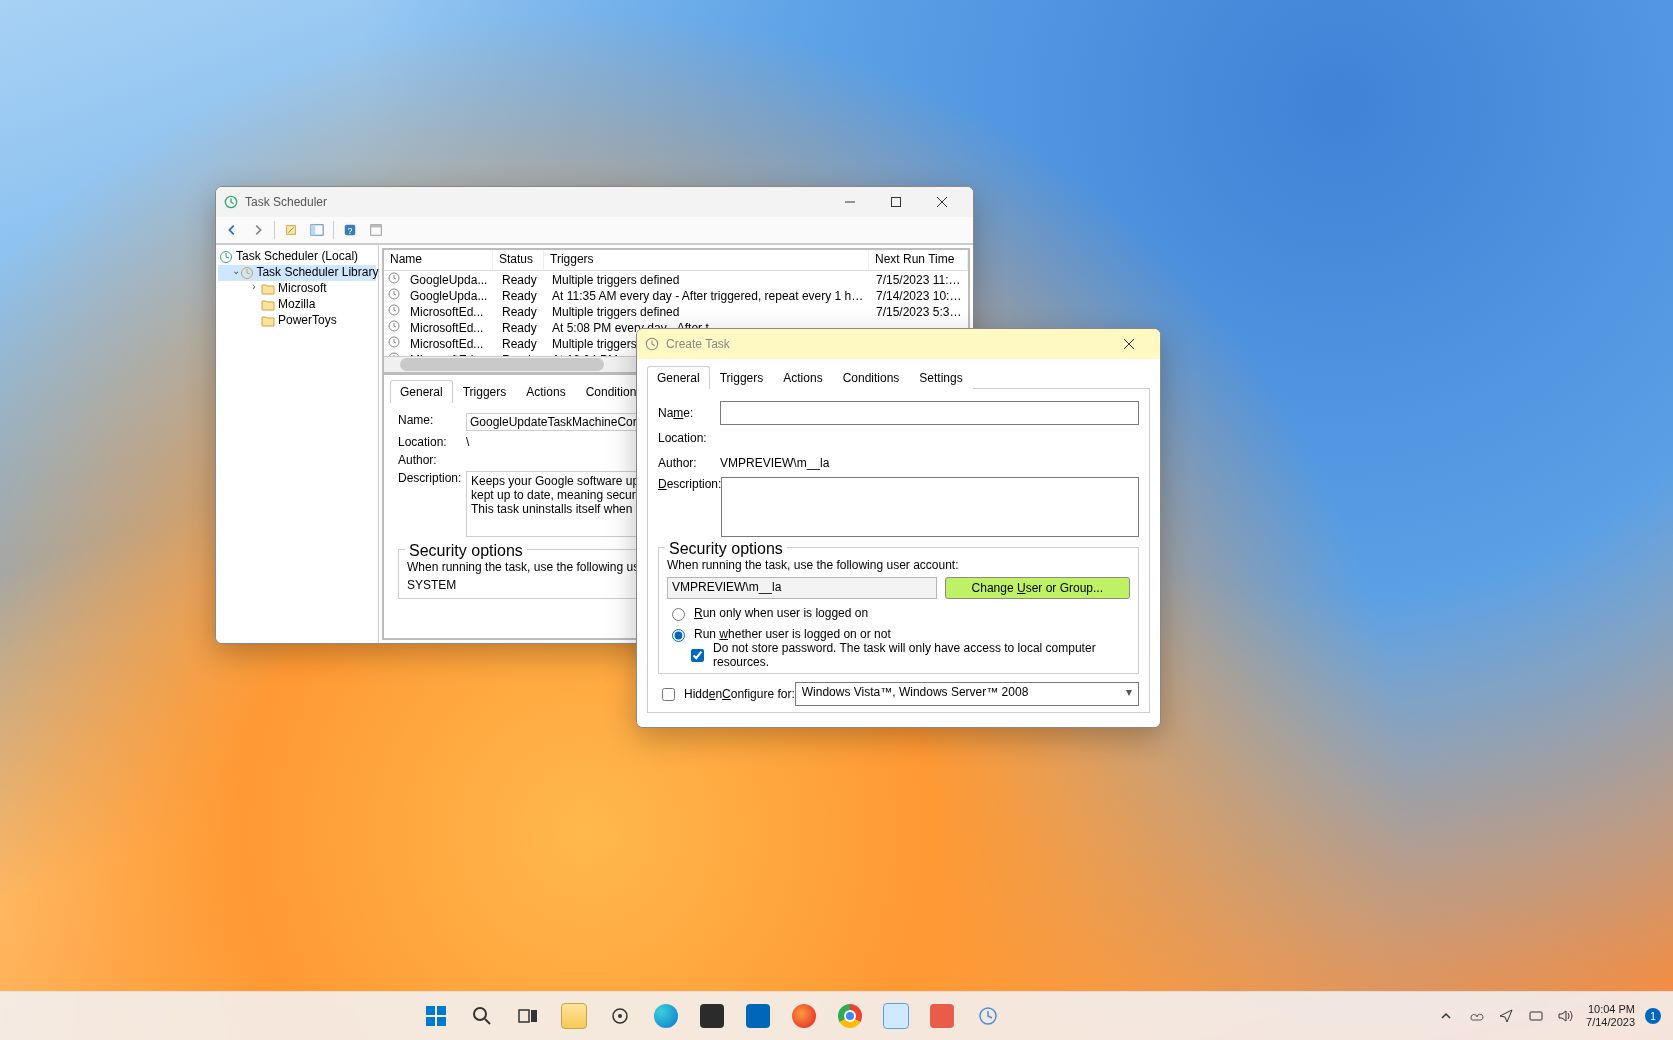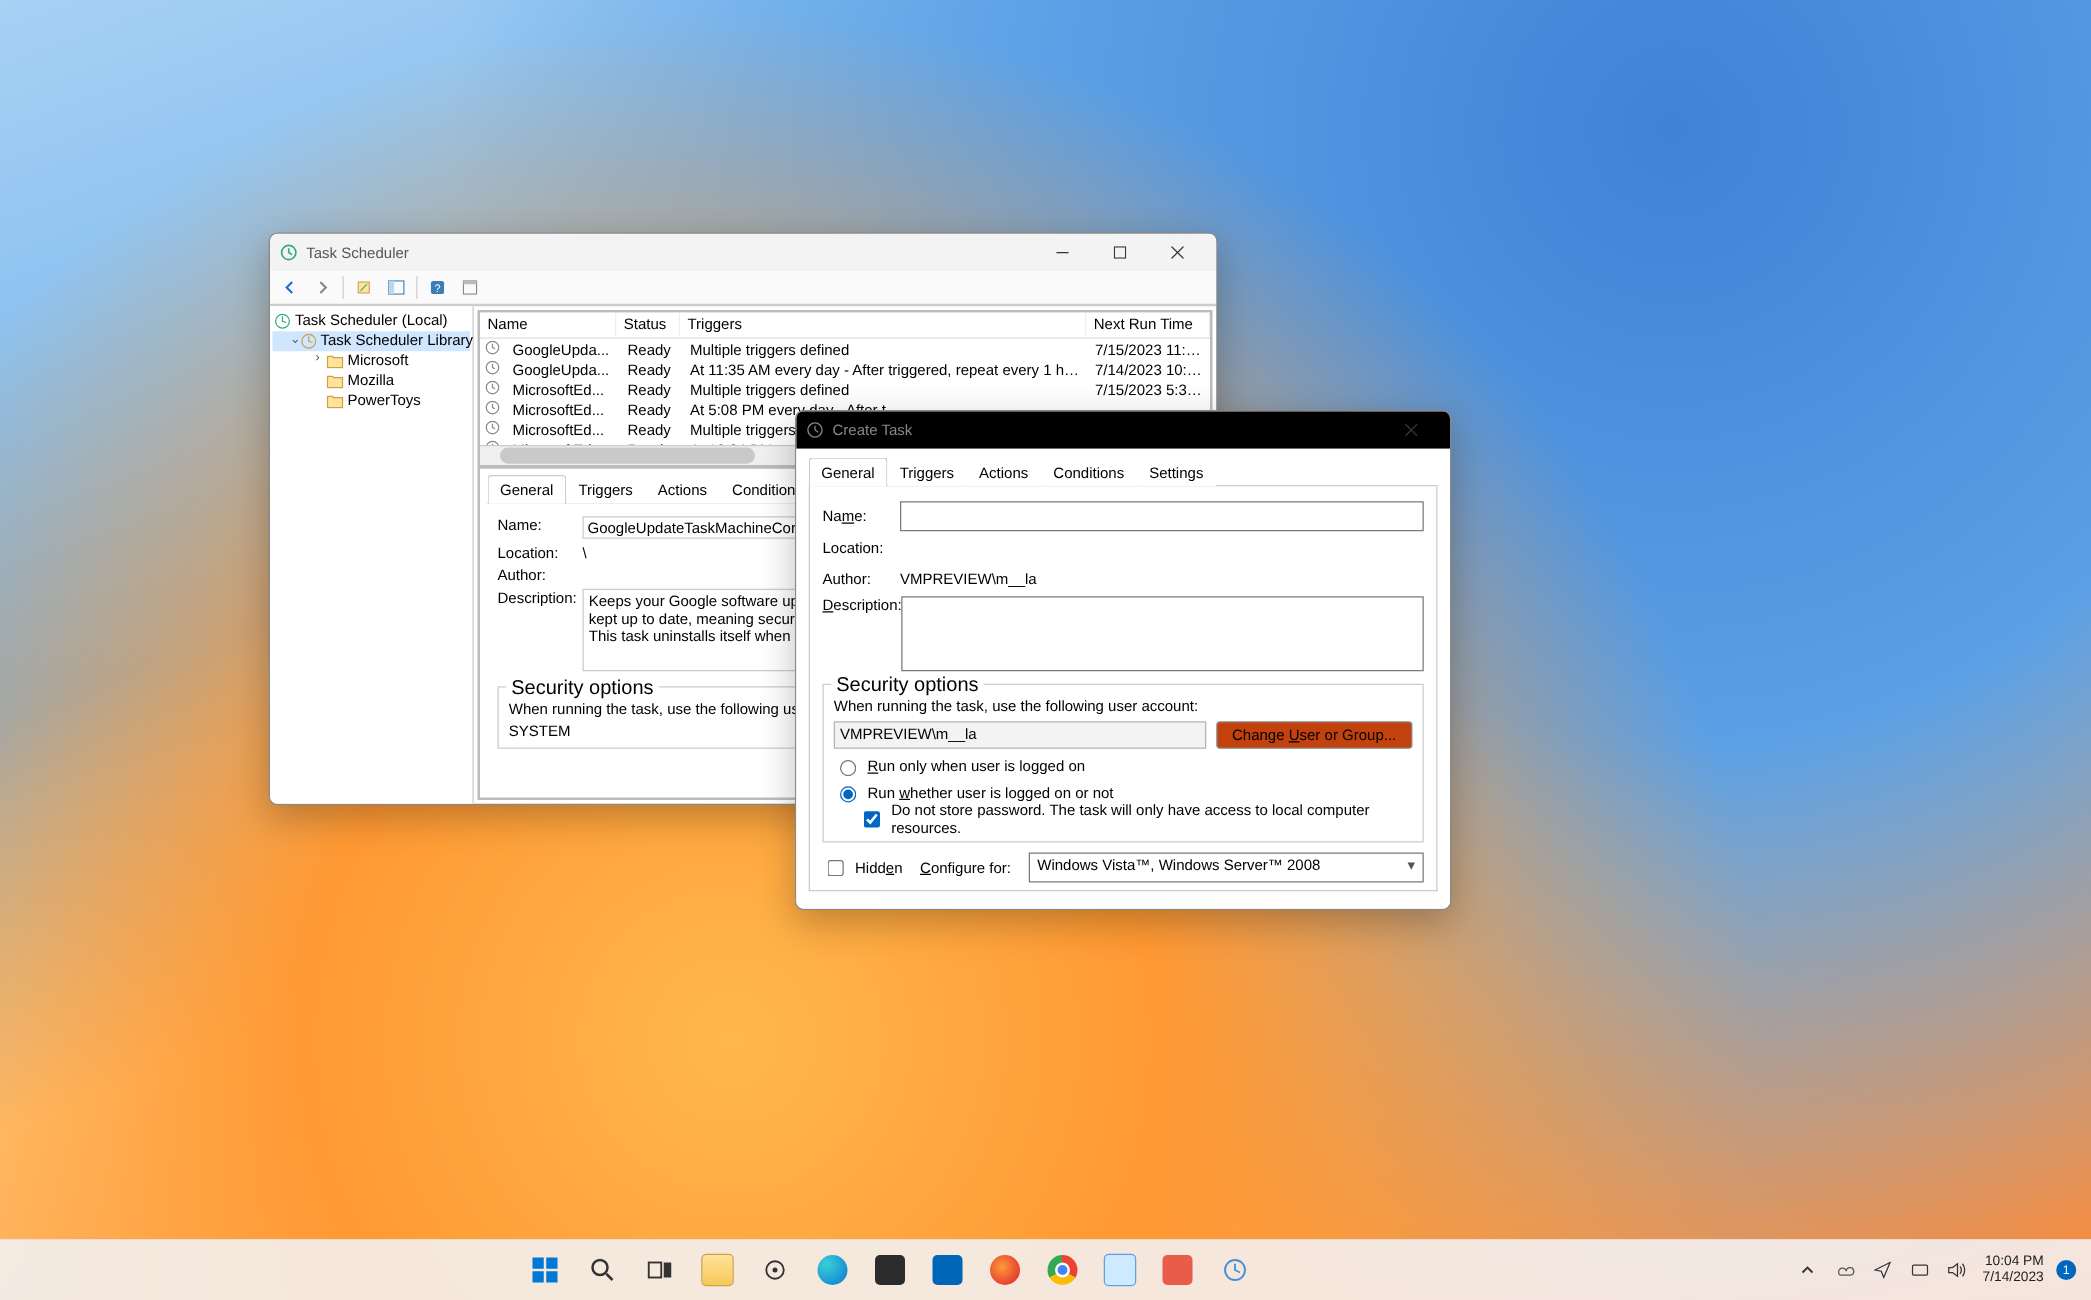--- a/index.html
+++ b/index.html
@@ -57,21 +57,21 @@
   .groupbox{border:1px solid #ccc;margin-top:12px;padding:10px 8px 6px 8px;position:relative}
   .groupbox .gtitle{position:absolute;top:-8px;left:6px;background:#fff;padding:0 4px;font-size:16px}
   
   .dlg-body{flex:1;display:flex;flex-direction:column;padding:6px 10px 10px 10px;background:#fff}
   .ct-row{display:flex;align-items:center;margin:3px 0;height:22px}
   .ct-row label{flex:0 0 62px}
   .ct-row input[type=text],.ct-row textarea{flex:1;border:1px solid #7a7a7a;padding:2px 4px;font:inherit;height:18px;background:#fff}
   .ct-row textarea{height:54px;resize:none}
   .ct-row .static{flex:1}
   .ro-field{flex:1;border:1px solid #b5b5b5;background:#f3f3f3;padding:2px 4px;height:16px}
-  .btn{background:#c2410c;border:1px solid #8a8a8a;border-radius:3px;padding:3px 12px;font:inherit;min-width:70px}
+  .btn{background:#bef264;border:1px solid #8a8a8a;border-radius:3px;padding:3px 26px;font:inherit;min-width:70px}
   .radio,.check{display:flex;align-items:center;gap:6px;margin:3px 0;height:18px}
   .check input{accent-color:#0067c0}
   .radio input{accent-color:#0067c0}
   .configsel{flex:1;border:1px solid #7a7a7a;padding:2px 20px 2px 6px;height:18px;background:#fff;position:relative}
   .configsel::after{content:"▾";position:absolute;right:6px;top:2px;color:#555}
   
   #taskbar{position:absolute;left:0;right:0;bottom:0;height:48px;background:rgba(243,244,249,.85);backdrop-filter:blur(6px);display:flex;align-items:center;border-top:1px solid rgba(0,0,0,.05)}
   #taskbar .center{flex:1;display:flex;align-items:center;justify-content:center;gap:6px}
   .tbicon{width:40px;height:40px;display:flex;align-items:center;justify-content:center;border-radius:4px}
   .tbicon .box{width:24px;height:24px;border-radius:4px}
@@ -306,21 +306,21 @@
               <div>When running the task, use the following user accoun</div>
               <div style="margin-top:4px">SYSTEM</div>
             </div>
           </div>
         </div>
       </div>
     </div>
   </div>
 
   <div class="window" style="left:636px;top:328px;width:523px;height:398px">
-    <div class="titlebar" style="background:#000000">
+    <div class="titlebar" style="background:#fef9c3">
       <span class="tb-icon">
         <svg viewBox="0 0 16 16">
             <circle cx="8" cy="8" r="6.5" fill="none" stroke="#888" stroke-width="1.2"></circle>
             <path d="M8 4v4l3 2" stroke="#888" stroke-width="1.2" fill="none"></path>
           </svg>
       </span>
       <span style="color:#888">Create Task</span>
       <span class="spacer"></span>
       <div class="winbtn close">
           <svg width="10" height="10">
@@ -368,21 +368,21 @@
           <div class="radio">
             <input type="radio" name="runmode" checked="" style="">
             <span>Run <u>w</u>hether user is logged on or not</span>
           </div>
           <div class="check" style="margin-left:20px">
             <input type="checkbox" checked="" style="">
             <span>Do not store password.  The task will only have access to local computer resources.</span>
           </div>
         </div>
 
-        <div style="display:flex;align-items:center;gap:14px;margin-top:8px">
+        <div style="display:flex;align-items:center;margin-top:8px">
           <div class="check">
             <input type="checkbox" style="">
             <span>Hidd<u>e</u>n</span>
           </div>
           <label><u>C</u>onfigure for:</label>
           <div class="configsel">Windows Vista™, Windows Server™ 2008</div>
         </div>
       </div>
 
     </div>

